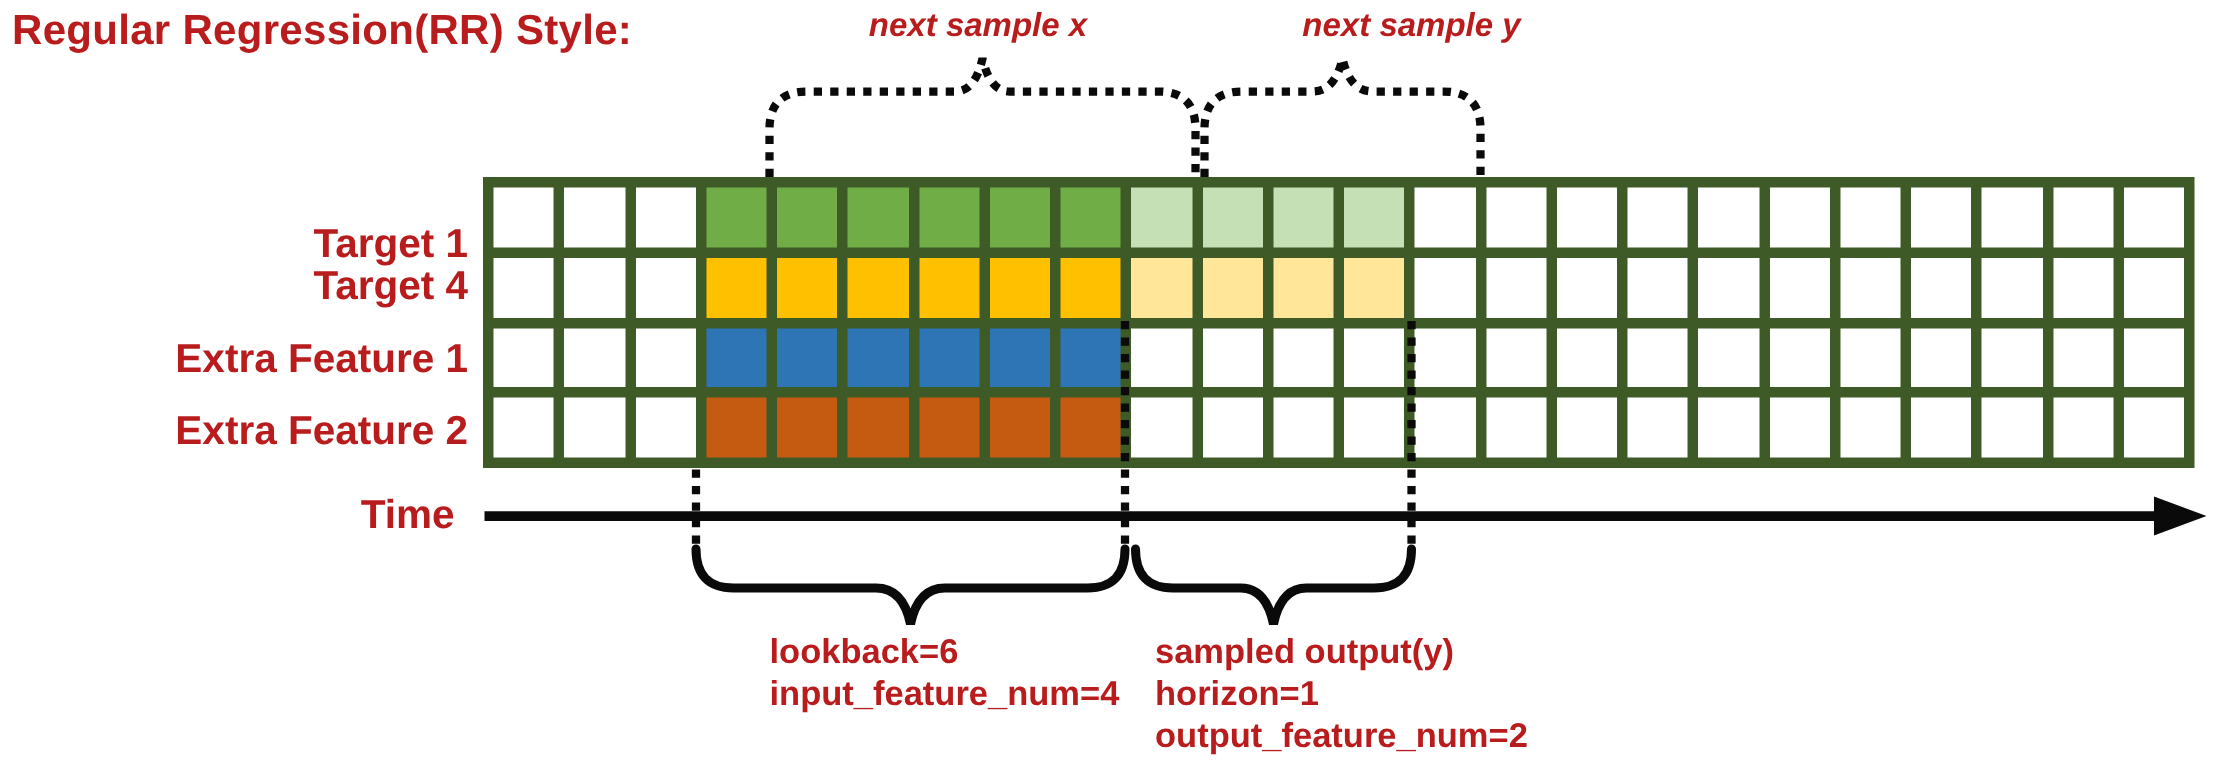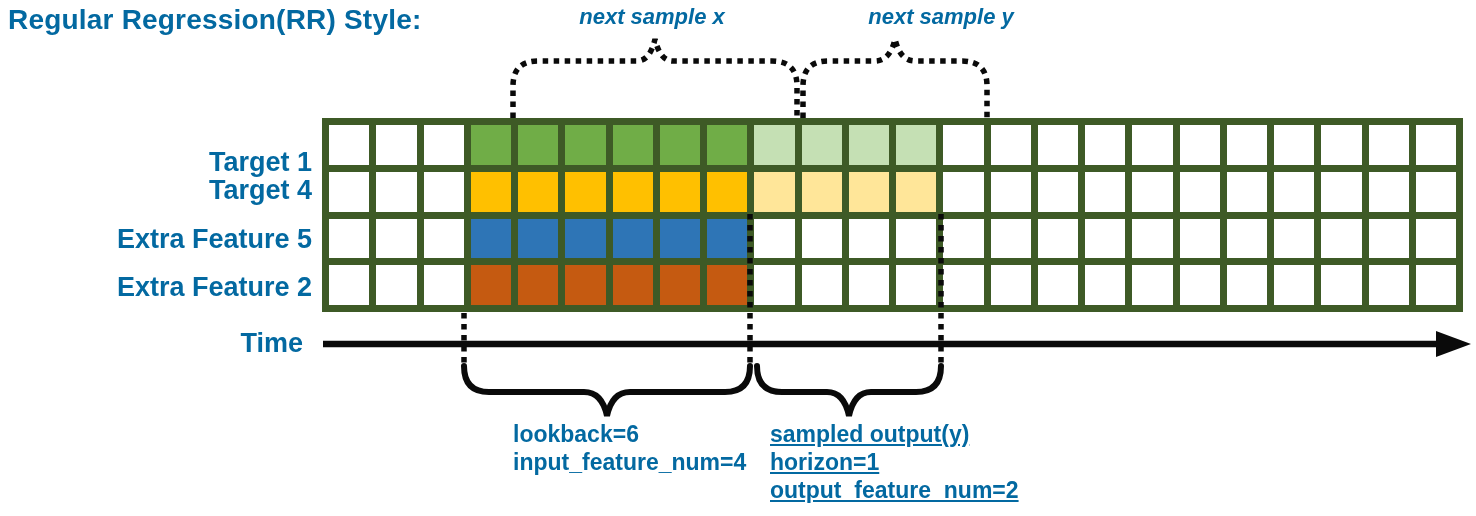--- a/index.html
+++ b/index.html
@@ -1,18 +1,18 @@
 <!DOCTYPE html>
 <html style="--grid_border: #3e5a26; --green: #70ad47; --light_green: #c5e0b4; --gold: #ffc000; --light_gold: #ffe699; --blue: #2e75b6; --orange: #c55a11; --line_black: #0a0a0a; --cell_white: #ffffff;"><head>
 <meta charset="utf-8">
 <style>
   html,body{margin:0;padding:0;background:#ffffff;}
   #canvas{
     position:relative;width:1476px;height:516px;background:#ffffff;overflow:hidden;
-    font-family:"Liberation Sans",sans-serif;color:#0369a1;
+    font-family:"Liberation Sans",sans-serif;color:#b91c1c;
   }
   .abs{position:absolute;}
   #title{left:8px;top:4px;font-size:28px;font-weight:700;letter-spacing:.2px;}
   .next-label{top:4px;font-size:22px;font-weight:700;font-style:italic;text-align:center;transform:translateX(-50%);white-space:nowrap;}
   #grid{
     left:322px;top:118px;width:1141px;height:194px;box-sizing:border-box;
     display:grid;grid-template-columns:repeat(24,1fr);grid-template-rows:repeat(4,1fr);
     gap:7px;padding:7px;background:var(--grid_border);
   }
   .cell{background:#fff;}
@@ -26,21 +26,21 @@
 
 <div id="canvas">
 
   <div id="title" class="abs">Regular Regression(RR) Style:</div>
 
   <div class="abs next-label" style="left:652px;">next sample x</div>
   <div class="abs next-label" style="left:941px;">next sample y</div>
 
   <div class="abs row-label" style="top:126px;margin-top:20px;">Target 1</div>
   <div class="abs row-label" style="top:174px;">Target 4</div>
-  <div class="abs row-label" style="top:223px;">Extra Feature 5</div>
+  <div class="abs row-label" style="top:223px;">Extra Feature 1</div>
   <div class="abs row-label" style="top:271px;">Extra Feature 2</div>
 
   <div id="grid" class="abs">
       <div class="cell" style="background: rgb(255, 255, 255);"></div>
       <div class="cell" style="background: rgb(255, 255, 255);"></div>
       <div class="cell" style="background: rgb(255, 255, 255);"></div>
       <div class="cell" style="background: rgb(112, 173, 71);"></div>
       <div class="cell" style="background: rgb(112, 173, 71);"></div>
       <div class="cell" style="background: rgb(112, 173, 71);"></div>
       <div class="cell" style="background: rgb(112, 173, 71);"></div>
@@ -134,21 +134,21 @@
       <div class="cell" style="background: rgb(255, 255, 255);"></div>
       <div class="cell" style="background: rgb(255, 255, 255);"></div>
     </div>
 
   <div id="time-label" class="abs">Time</div>
 
   <div class="abs note-block" style="left:513px;">
     <div>lookback=6</div>
     <div>input_feature_num=4</div>
   </div>
-  <div class="abs note-block" style="left:770px;text-decoration:underline;">
+  <div class="abs note-block" style="left:770px;">
     <div>sampled output(y)</div>
     <div>horizon=1</div>
     <div>output_feature_num=2</div>
   </div>
 
   <svg id="overlay" class="abs" width="1476" height="516" viewBox="0 0 1476 516" xmlns="http://www.w3.org/2000/svg">
 
     <path d="M 513,118 L 513,86 Q 513,61 538,61 L 637,61 Q 650,61 655,39 Q 660,61 673,61 L 772,61 Q 797,61 797,86 L 797,118" fill="none" stroke="#0a0a0a" stroke-width="5.5" stroke-dasharray="5.5 5.5"></path>
 
     <path d="M 803,118 L 803,86 Q 803,61 828,61 L 875,61 Q 890,61 895,39 Q 900,61 915,61 L 962,61 Q 987,61 987,86 L 987,118" fill="none" stroke="#0a0a0a" stroke-width="5.5" stroke-dasharray="5.5 5.5"></path>

